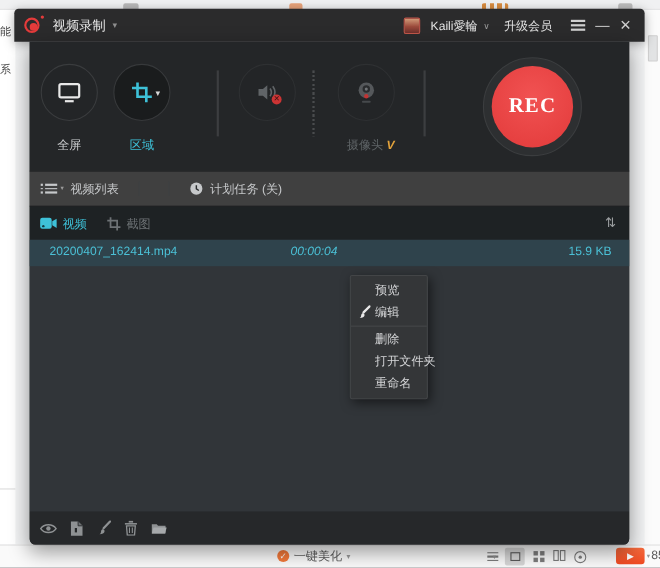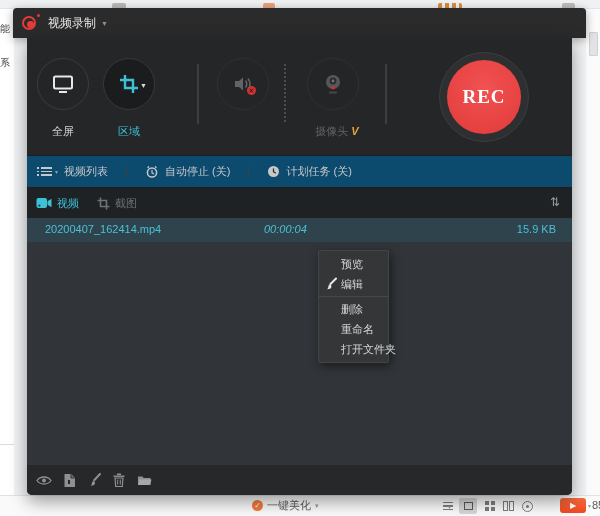--- a/index.html
+++ b/index.html
@@ -69,21 +69,21 @@
   .vip-v { color:#e2a23b; font-weight:bold; font-style:italic; font-size:11px; }
   .vsep { position:absolute; width:2px; top:26px; height:60px; background:#3c3e40; }
   .vsep.dotted { width:2px; background:repeating-linear-gradient(#4a4c4e 0 2px, transparent 2px 4px); }
   .mute-badge { position:absolute; right:12px; bottom:14px; width:9px; height:9px; background:#cc3434; border-radius:50%; color:#3a1212; font-size:7px; line-height:9px; text-align:center; }
   .region-caret { position:absolute; right:7px; top:23px; color:#d8d8d8; font-size:7px; }
   .rec-outer { position:absolute; left:412px; top:14px; width:90px; height:90px; border-radius:50%; background:#2d2f31; border:1px solid #3b3d3f; display:flex; align-items:center; justify-content:center; cursor:pointer;font-family:Liberation Serif, serif; }
   .rec-inner { width:74px; height:74px; border-radius:50%; background:radial-gradient(circle at 50% 38%, #f15252, #e23a3a); display:flex; align-items:center; justify-content:center; }
   .rec-text { color:#ffffff; font-weight:bold; font-size:19px; letter-spacing:1px; }
 
   
-  .toolbar-row { display:flex; align-items:center; height:33px; background:#0c4a6e; border-top:1px solid #1d1f21; border-bottom:1px solid #1b1d1f; padding-left:14px; gap:10px; }
+  .toolbar-row { display:flex; align-items:center; height:33px; background:#404040; border-top:1px solid #1d1f21; border-bottom:1px solid #1b1d1f; padding-left:14px; gap:10px; }
   .tb-item { display:flex; align-items:center; gap:6px; cursor:pointer; }
   .tb-item span.lbl { font-size:11px; color:#c6c8ca; }
   .list-glyph { display:flex; flex-direction:column; gap:2px; }
   .list-glyph i { display:block; width:11px; height:1.5px; background:#c6c8ca; position:relative; }
   .list-glyph i:before { content:""; position:absolute; left:-4px; top:0; width:2px; height:1.5px; background:#c6c8ca; }
   .tiny-caret { font-size:6px; color:#9a9a9a; margin-left:-3px; }
   .tb-sep { width:1px; height:13px; background:#3e4042; margin:0 8px; }
 
   
   .tab-strip { display:flex; align-items:center; height:30px; background:#1e2224; padding-left:9px; gap:18px; position:relative; }
@@ -160,20 +160,33 @@
   </div>
 
   <div class="titlebar">
     <div class="logo">
       <span class="ring"></span>
         <span class="core"></span>
         <span class="sat"></span>
     </div>
     <span class="title-text">视频录制</span>
     <span class="title-caret">▼</span>
+    <div class="tb-right">
+      <span class="avatar"></span>
+      <span class="account-name">Kaili愛輪</span>
+      <span class="acct-caret">∨</span>
+      <span class="upgrade">升级会员</span>
+      <span class="menu-ham">
+          <i></i>
+          <i></i>
+          <i></i>
+        </span>
+      <span class="win-min">—</span>
+      <span class="win-close">✕</span>
+    </div>
   </div>
 
   <div class="app-body">
 
     <div class="controls">
       <div class="circle-btn" style="left:10px;">
         <svg width="22" height="19" viewBox="0 0 22 19">
           <rect x="2" y="1.5" width="18" height="12" rx="1.5" fill="none" stroke="#e8e8e8" stroke-width="2"></rect>
           <rect x="7" y="16" width="8" height="2" fill="#e8e8e8"></rect>
         </svg>
@@ -228,28 +241,20 @@
       <div class="tb-item">
         <span class="list-glyph">
             <i></i>
             <i></i>
             <i></i>
           </span>
         <span class="tiny-caret">▾</span>
         <span class="lbl">视频列表</span>
       </div>
       <div class="tb-sep"></div>
-      <div class="tb-item">
-        <svg width="14" height="14" viewBox="0 0 14 14">
-          <circle cx="7" cy="7.5" r="4.6" fill="none" stroke="#c6c8ca" stroke-width="1.5"></circle>
-          <path d="M7 5 v2.8 l2 1.2" fill="none" stroke="#c6c8ca" stroke-width="1.2"></path>
-          <path d="M2.5 2.8 L4 1.5 M11.5 2.8 L10 1.5" stroke="#c6c8ca" stroke-width="1.5"></path>
-        </svg>
-        <span class="lbl">自动停止 (关)</span>
-      </div>
       <div class="tb-sep"></div>
       <div class="tb-item">
         <svg width="13" height="13" viewBox="0 0 13 13">
           <circle cx="6.5" cy="6.5" r="5.5" fill="#c6c8ca"></circle>
           <path d="M6.5 3.4 v3.3 l2.3 1.5" fill="none" stroke="#2a2c2e" stroke-width="1.3"></path>
         </svg>
         <span class="lbl">计划任务 (关)</span>
       </div>
     </div>
 
@@ -323,17 +328,17 @@
       <span class="ctx-brush">
         <svg width="14" height="14" viewBox="0 0 14 14">
           <path d="M13 1.5 L7.5 7" stroke="#e8e8e8" stroke-width="2" stroke-linecap="round"></path>
           <path d="M6.8 7.6 q2 0.4 1.6 2.3 q-0.5 2.2 -4.4 2.3 q1.4 -0.9 1.3 -2.3 q0 -1.8 1.5 -2.3 z" fill="#e8e8e8"></path>
         </svg>
       </span>
       <span>编辑</span>
     </div>
     <div class="ctx-sep"></div>
     <div class="ctx-item">删除</div>
+    <div class="ctx-item">打开文件夹</div>
     <div class="ctx-item">重命名</div>
-    <div class="ctx-item">打开文件夹</div>
   </div>
 
 </div>
 
 </body></html>

